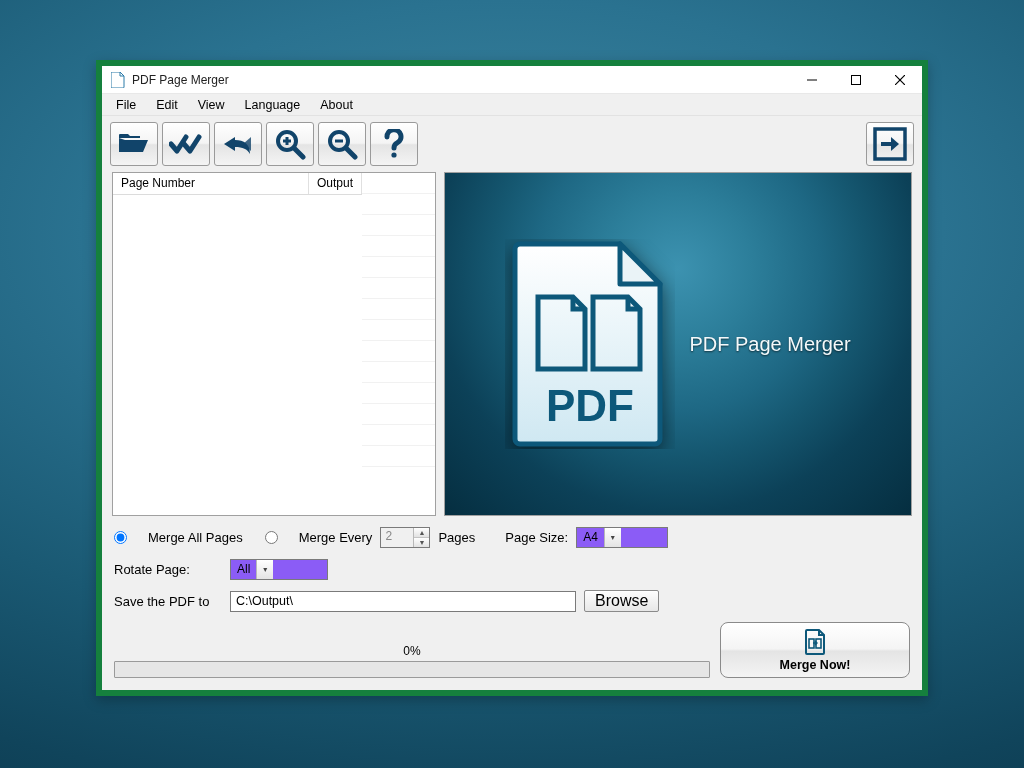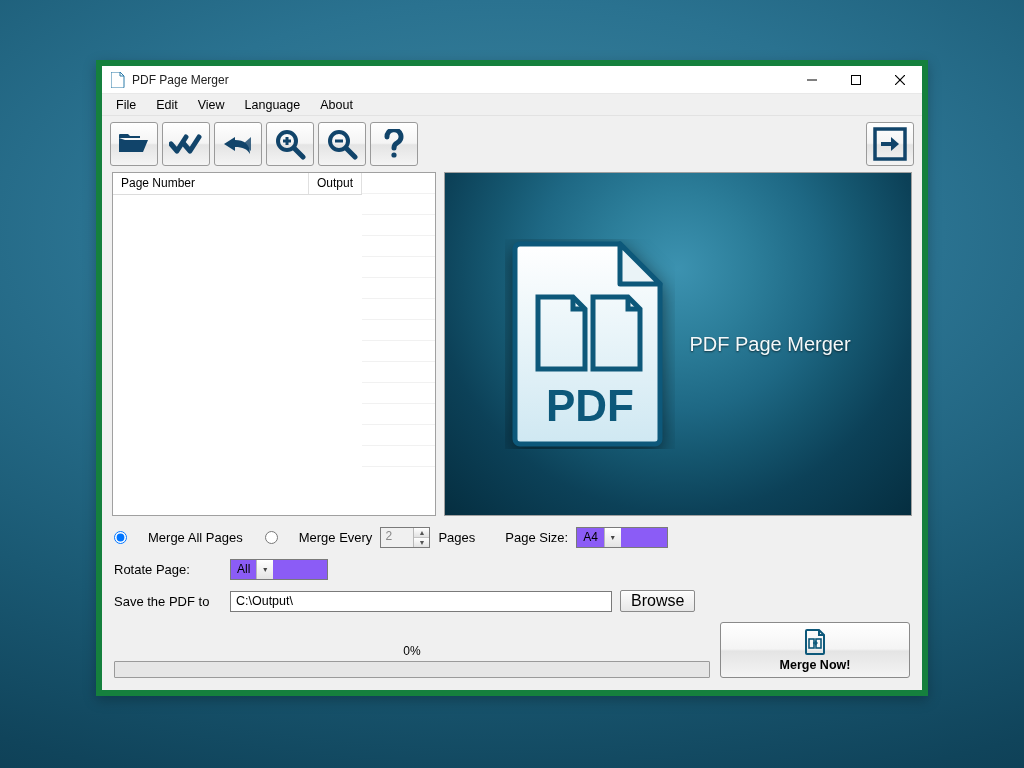--- a/index.html
+++ b/index.html
@@ -137,42 +137,42 @@
   }
   .sel-size { width:92px; }
   .sel-rotate { width:98px; }
 
   .label-fixed { width:108px; }
   .text-input {
     height:21px; border:1px solid #7a7a7a; background:#fff;
     padding:1px 5px; font-size:12.5px; display:flex; align-items:center;
     flex:0 0 auto;
   }
-  .path-input { width:382px; }
+  .path-input { width:346px; }
   .btn {
     height:22px; padding:0 10px;
     border:1px solid #8a8a8a; border-radius:2px;
     background:linear-gradient(#fdfdfd,#e7e7e7);
     font-size:16px; display:inline-flex; align-items:center;
     box-shadow: inset 0 1px 0 #fff;
   }
 
   .bottom-area {
     display:flex; gap:10px; padding:0 12px 12px 12px; align-items:flex-end;
   }
   .progress-col { flex:1; display:flex; flex-direction:column; gap:3px; align-items:center;}
   .progress-label { font-size:12px; }
   .progress-bar {
     width:100%; height:17px;
     border:1px solid #9a9a9a; border-radius:1px;
     background:#e6e6e6;
   }
   .merge-btn {
     width:190px; height:56px;
-    border:1px solid #8a8a8a; border-radius:3px;
+    border:1px solid #8a8a8a; border-radius:8px;
     background: linear-gradient(#ffffff 0%, #f4f4f4 48%, #e4e4e4 52%, #f4f4f4 100%);
     display:flex; flex-direction:column; align-items:center; justify-content:center;
     gap:3px;
     box-shadow: inset 0 1px 0 #fff;
   }
   .merge-btn .lbl { font-weight:bold; font-size:12.5px; }
 </style>
 </head>
 <body>
 

